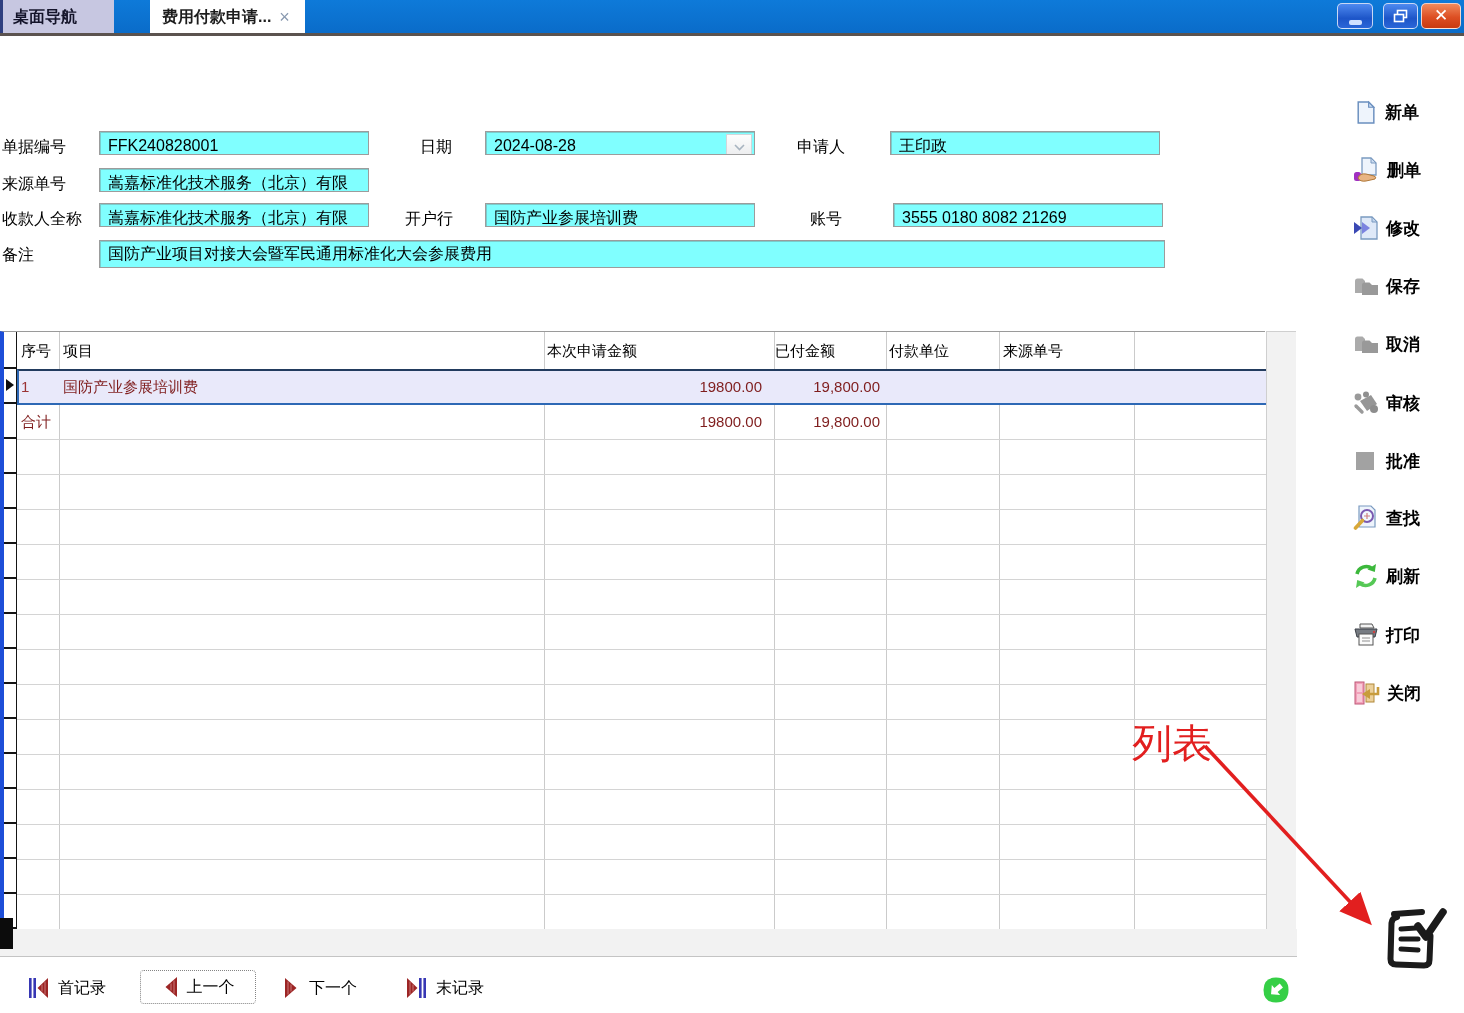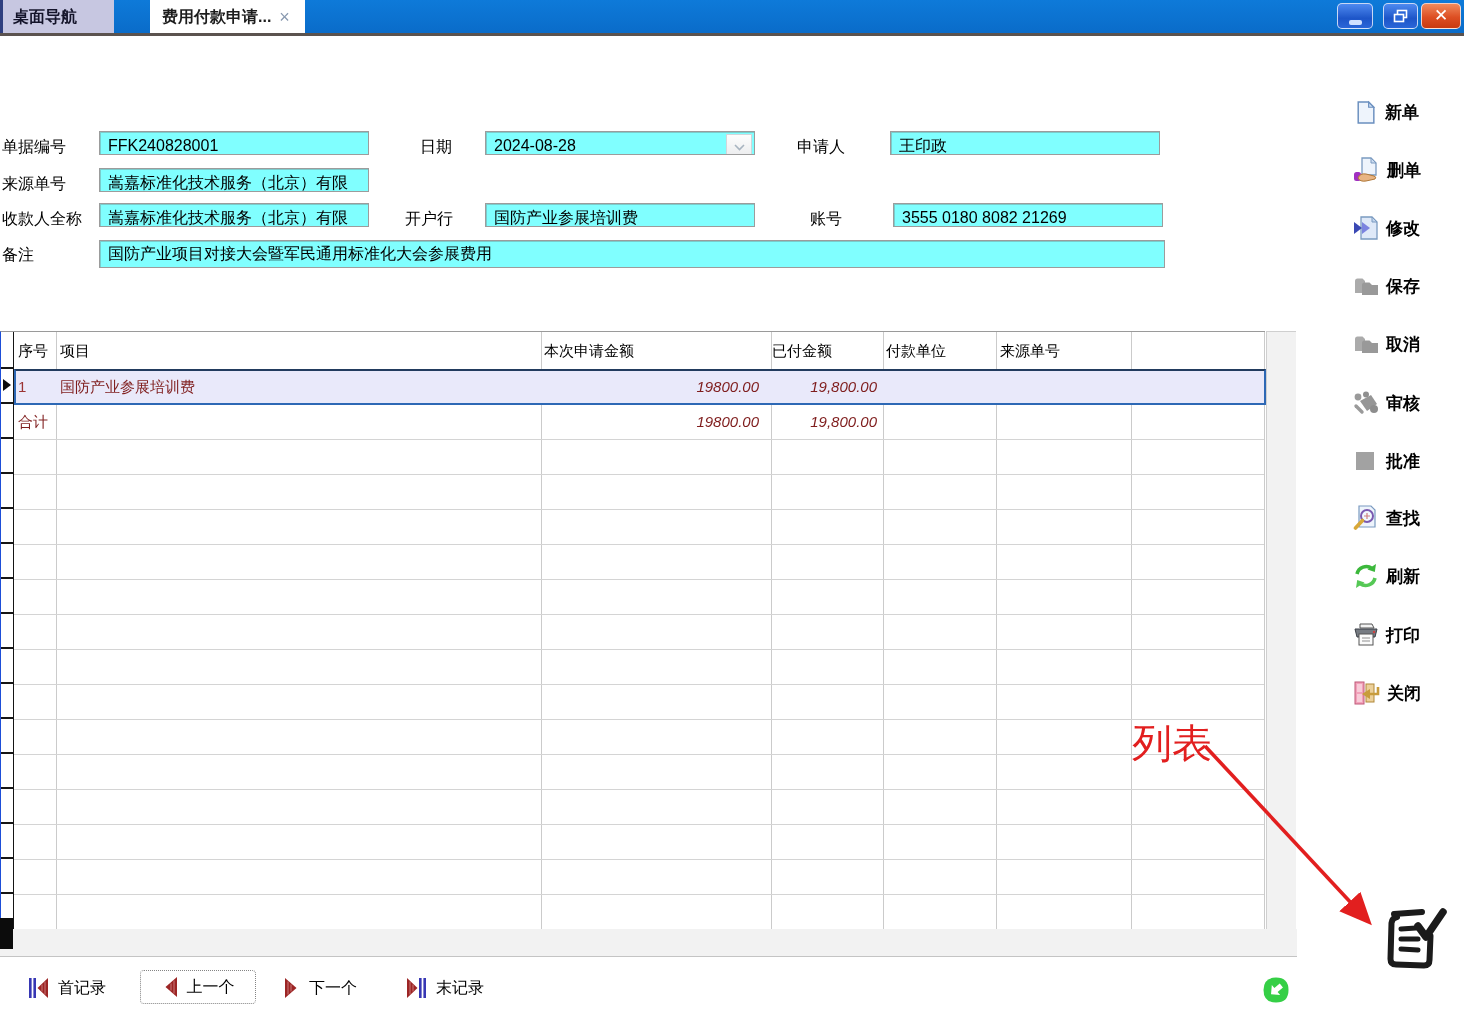--- a/index.html
+++ b/index.html
@@ -32,27 +32,27 @@
   .lbl{position:absolute;font-size:16px;color:#000;white-space:nowrap;}
   .field{position:absolute;height:24px;background:#80ffff;
     border:1px solid #9c9c9c;box-shadow:inset 1px 1px 0 rgba(110,110,110,.35);
     font-size:16px;line-height:28px;padding:0 8px;white-space:nowrap;overflow:hidden;
     box-sizing:border-box;color:#000;}
   .combo-btn{position:absolute;right:2px;top:2px;width:24px;height:24px;
     background:linear-gradient(#fdfdfd,#e9eaec);border:1px solid #d2d6da;
     display:flex;align-items:center;justify-content:center;cursor:pointer;}
   
   .grid{position:absolute;left:0;top:331px;width:1265px;height:598px;background:#fff;
-    border-top:1px solid #9a9a9a;border-left:1px solid #1d4ed8;box-sizing:border-box;}
+    border-top:1px solid #9a9a9a;border-left:4px solid #1d4ed8;box-sizing:border-box;}
   .gutter-cell{position:absolute;left:0;width:13px;box-sizing:border-box;
     border-bottom:2px solid #151515;border-right:1px solid #151515;background:#fff;}
   .hcell{position:absolute;top:0;height:37px;line-height:37px;font-size:15px;color:#000;white-space:nowrap;}
   .gcell{position:absolute;height:35px;line-height:35px;font-size:15px;color:#7f1d1d;
     white-space:nowrap;box-sizing:border-box;overflow:hidden;}
-  .num{text-align:right;padding-right:6px;font-style:italic;}
+  .num{text-align:right;padding-right:6px;}
   .sel-row{position:absolute;left:13px;top:37px;width:1252px;height:36px;box-sizing:border-box;
     background:#e9e9fa;border:2px solid #2d68b5;border-top-color:#223b5e;}
   .row-indicator{position:absolute;left:2px;top:47px;width:0;height:0;
     border-left:8px solid #0d0d0d;border-top:6px solid transparent;border-bottom:6px solid transparent;}
   .vscroll{position:absolute;left:1266px;top:331px;width:30px;height:598px;background:#f2f2f2;
     border-left:1px solid #cfcfcf;border-top:1px solid #cfcfcf;box-sizing:border-box;}
   .hscroll{position:absolute;left:0;top:929px;width:1297px;height:28px;background:#f2f2f2;
     border-bottom:1px solid #c4c4c4;box-sizing:border-box;}
   .black-box{position:absolute;left:0;top:918px;width:13px;height:31px;background:#0c0c0c;}
   

